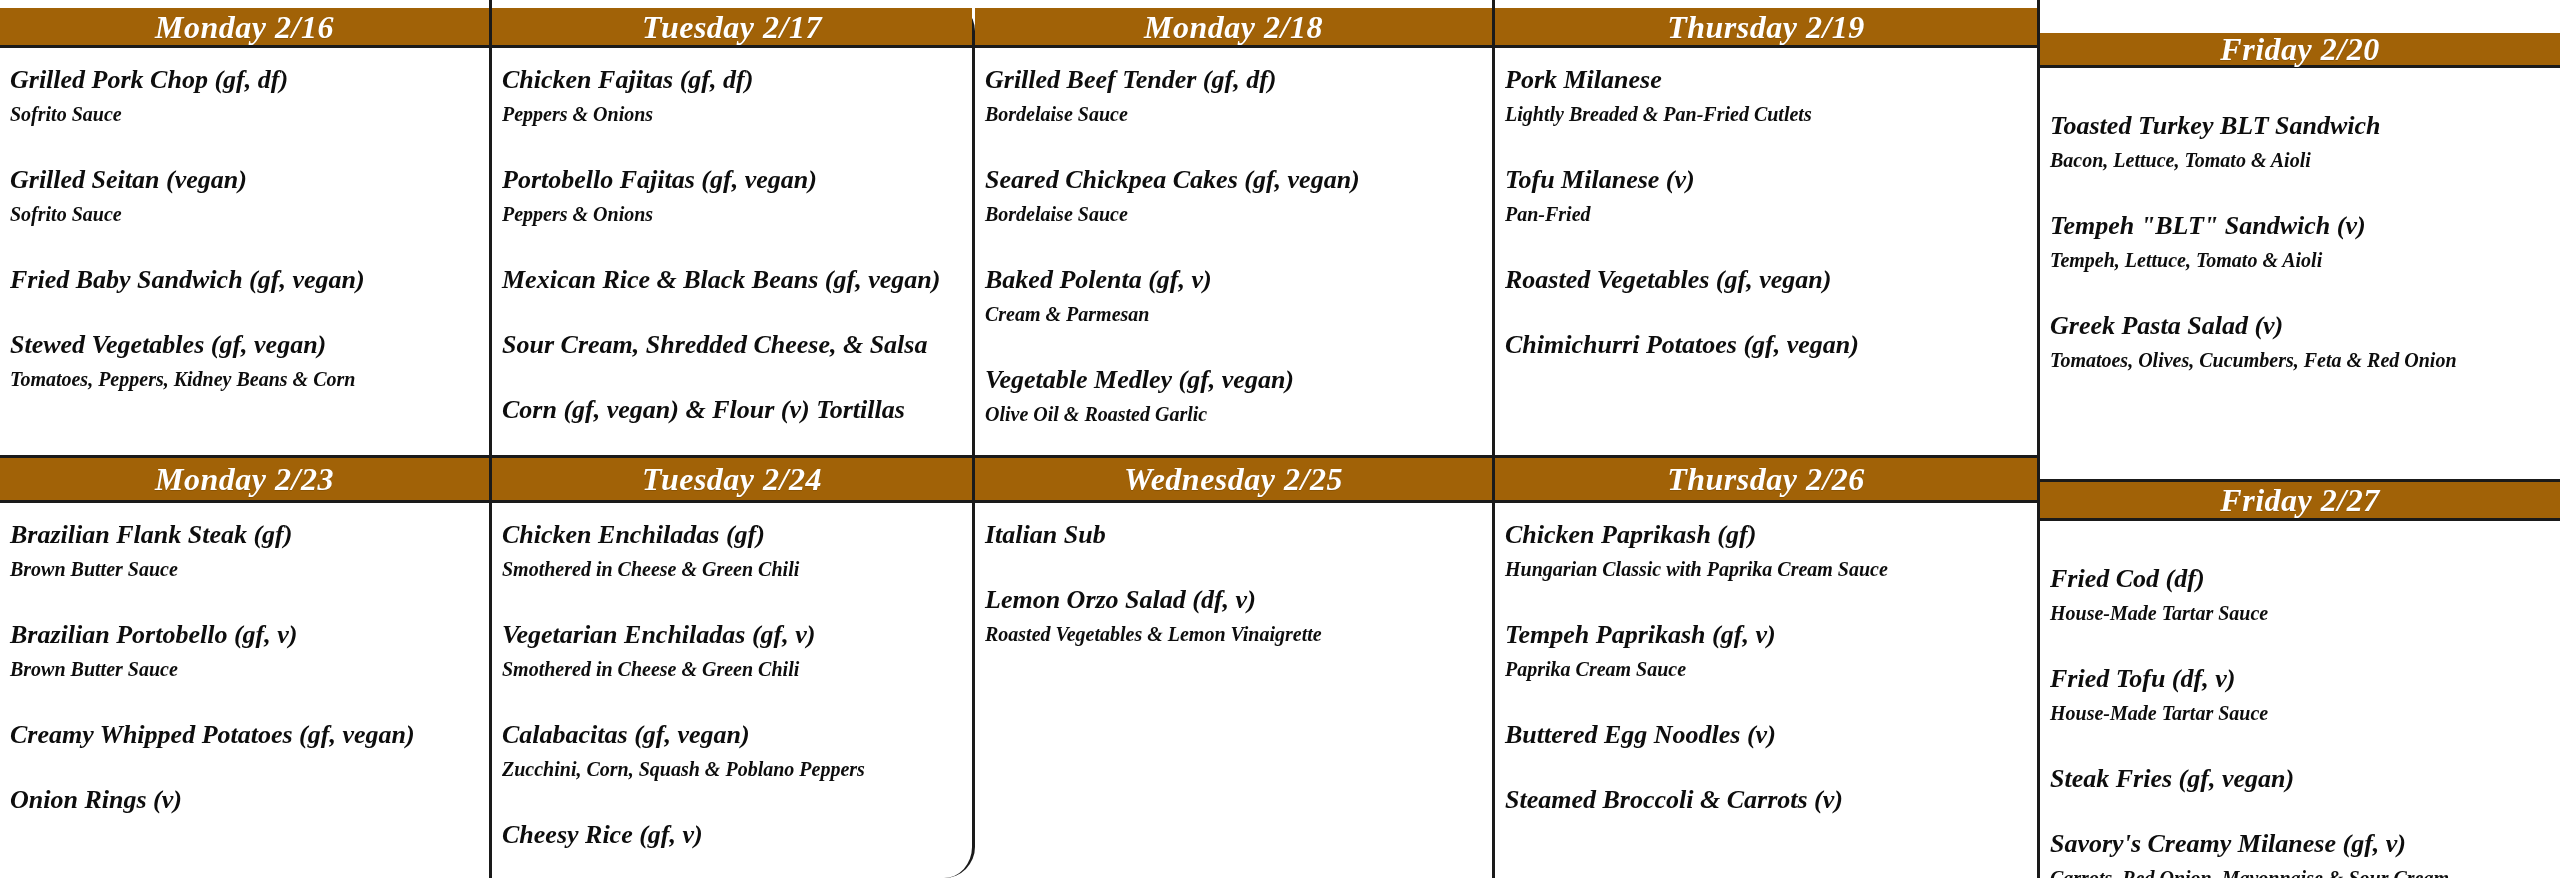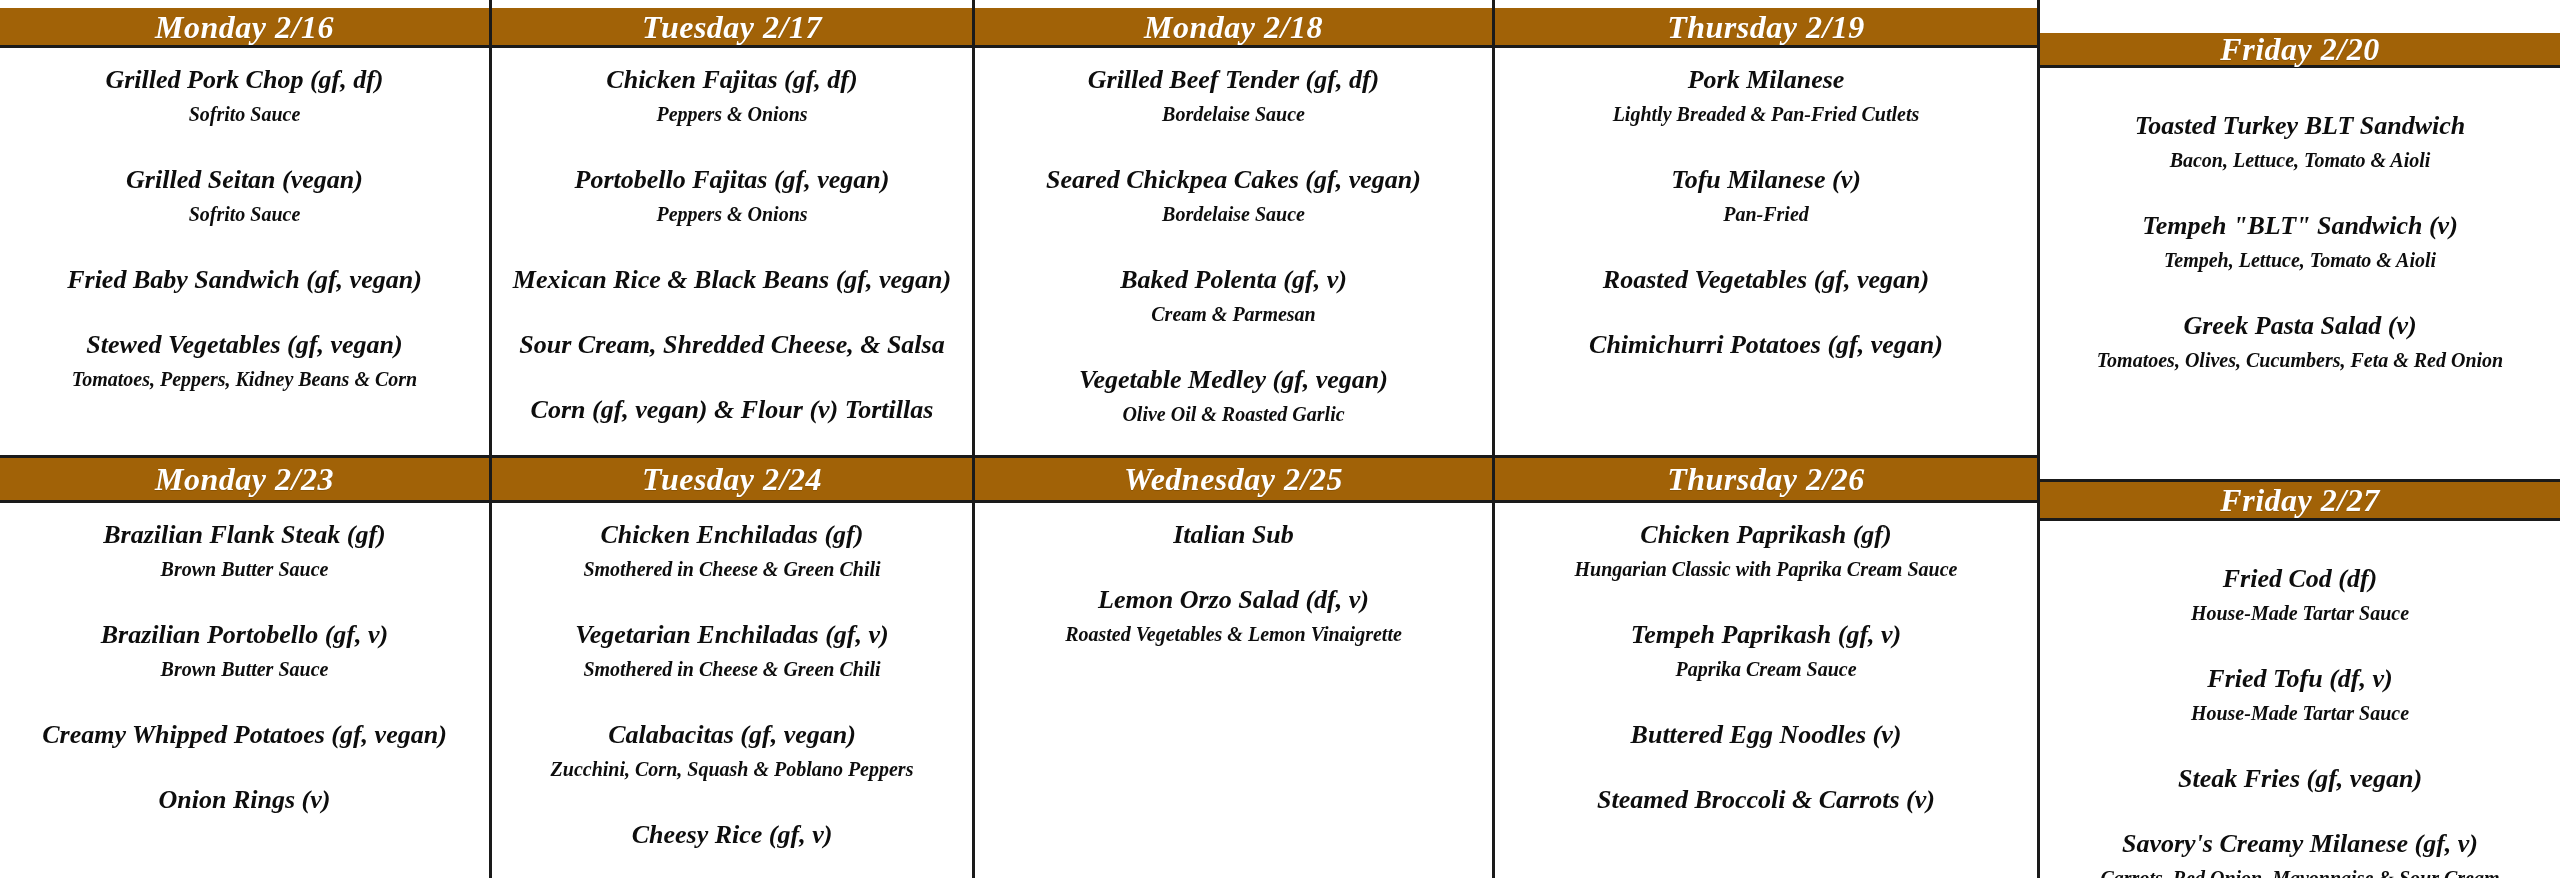--- a/index.html
+++ b/index.html
@@ -19,21 +19,21 @@
   }
   .day-col {
     box-sizing: border-box;
     border-right: 3px solid #1a1a1a;
     display: flex;
     flex-direction: column;
     height: 878px;
   }
   .day-col:last-child { border-right: none; }
   .col-0 { width: 492px; }
-  .col-1 { width: 483px; }
+  .col-1 { width: 483px; border-radius: 31px; }
   .col-2 { width: 520px; }
   .col-3 { width: 545px; }
   .col-4 { width: 520px; gap: 26px; }
 
   .top-gap { height: 8px; background: #ffffff; }
 
   .day-header {
     box-sizing: border-box;
     height: 40px;
     background: #a16207;
@@ -54,21 +54,21 @@
     line-height: 1;
     color: #ffffff;
     letter-spacing: 0.5px;
     text-shadow: 0 1px 0 rgba(0,0,0,0.15);
     white-space: nowrap;
   }
 
   .day-body {
     box-sizing: border-box;
     padding: 14px 10px 8px 10px;
-    text-align: center;
+    text-align: left;
     overflow: hidden;
   }
   .day-body.week1 { height: 407px; }
   .day-body.week2 { height: 375px; }
 
   .dish { margin: 0 0 30px 0; }
   .dish-name {
     font-weight: bold;
     font-style: italic;
     font-size: 26px;

